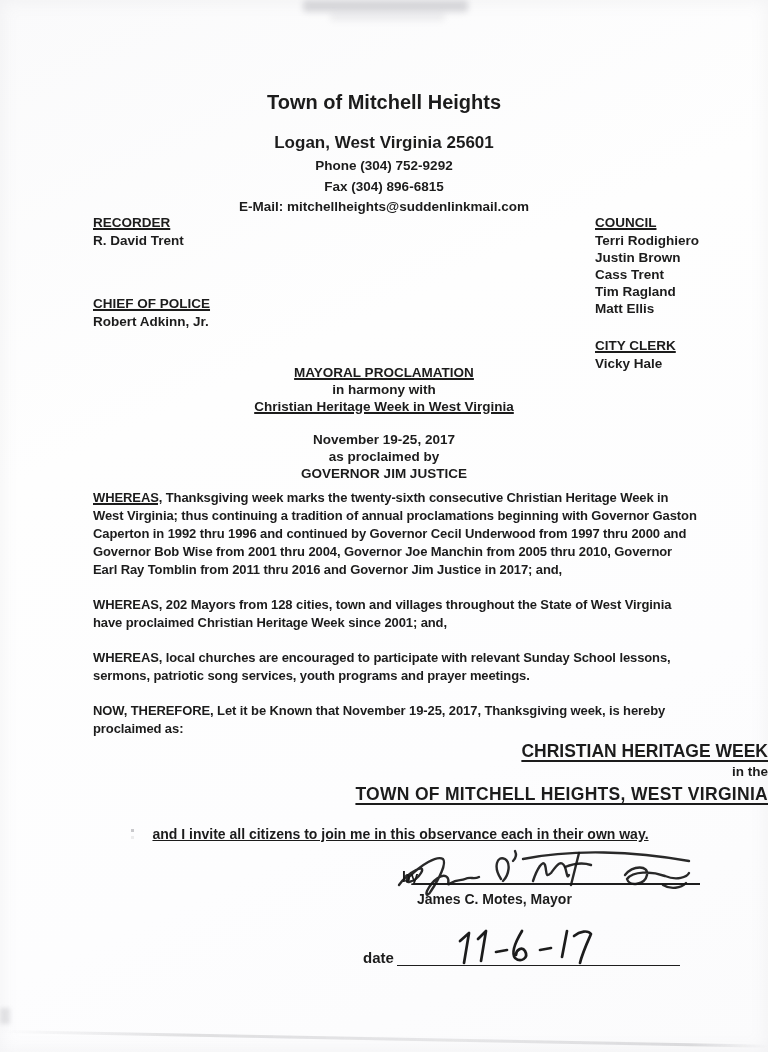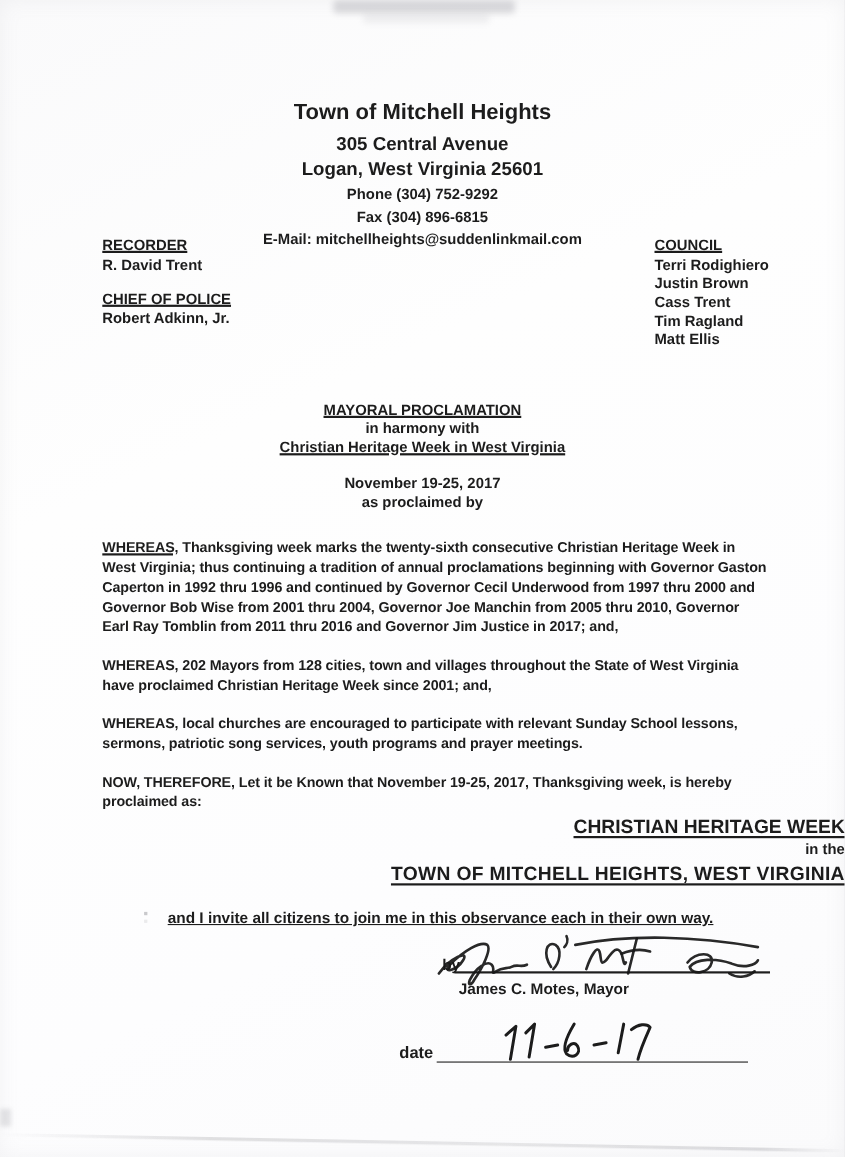--- a/index.html
+++ b/index.html
@@ -4,31 +4,31 @@
 <style>
   html,body{margin:0;padding:0;background:#e8e8ea;}
   .page{
     position:relative;width:768px;height:1052px;margin:0 auto;overflow:hidden;
     background:linear-gradient(155deg,#fafafb 0%,#fefefe 35%,#fdfdfe 70%,#fbfbfc 100%);
     font-family:"Liberation Sans",sans-serif;font-weight:700;color:#1c1c1c;
     box-shadow:inset 0 0 18px rgba(150,150,155,0.10);
   }
   
   .hdr{position:absolute;top:92px;left:0;right:0;text-align:center;line-height:1;}
-  .hdr-org{font-size:20px;margin-bottom:7px;}
+  .hdr-org{font-size:20px;margin-bottom:19px;}
   .hdr-line{font-size:17px;line-height:23px;}
   .hdr-contact{font-size:13.5px;line-height:17.5px;margin-top:3px;}
   
   .ofc{position:absolute;font-size:13.5px;line-height:18px;}
   .ofc-left{top:214px;left:93px;}
   .ofc-right{top:214px;left:595px;}
   .ofc .otitle{text-decoration:underline;text-decoration-thickness:1.5px;}
   .oname{line-height:17px;}
   .g-m1{margin-bottom:20px;}
-  .g-m2{margin-bottom:14px;}
+  .g-m2{margin-bottom:46px;}
   .g-m3{margin-bottom:20px;}
   
   .proc{position:absolute;top:364px;left:0;right:0;text-align:center;font-size:13.5px;line-height:17px;}
   .u{text-decoration:underline;text-decoration-thickness:1.5px;}
   .proc-gap{height:16px;}
   
   .body-text{position:absolute;top:489px;left:93px;width:606px;font-size:13px;line-height:18px;letter-spacing:-0.1px;text-align:left;}
   .body-text p{margin:0 0 17px 0;}
   
   .decl{position:absolute;top:740px;left:0;right:0;text-align:right;}
@@ -61,21 +61,20 @@
 <div class="page">
 
   <div class="art-top1"></div>
   <div class="art-top2"></div>
   <div class="art-colon"></div>
   <div class="art-bottom"></div>
   <div class="art-left-smudge"></div>
 
   <div class="hdr">
     <div class="hdr-org">Town of Mitchell Heights</div>
-    <div class="hdr-line">305 Central Avenue</div>
     <div class="hdr-line">Logan, West Virginia 25601</div>
     <div class="hdr-contact">Phone (304) 752-9292</div>
     <div class="hdr-contact">Fax (304) 896-6815</div>
     <div class="hdr-contact">E-Mail: mitchellheights@suddenlinkmail.com</div>
   </div>
 
   <div class="ofc ofc-left">
     <div class="g-m2">
       <div class="otitle">RECORDER</div>
       <div class="oname">R. David Trent</div>
@@ -88,29 +87,34 @@
 
   <div class="ofc ofc-right">
     <div class="g-m3">
       <div class="otitle">COUNCIL</div>
       <div class="oname">Terri Rodighiero</div>
       <div class="oname">Justin Brown</div>
       <div class="oname">Cass Trent</div>
       <div class="oname">Tim Ragland</div>
       <div class="oname">Matt Ellis</div>
     </div>
+    <div>
+      <div class="otitle">CITY CLERK</div>
+      <div class="oname">Vicky Hale</div>
+    </div>
   </div>
 
   <div class="proc">
     <div class="u">MAYORAL PROCLAMATION</div>
     <div>in harmony with</div>
     <div class="u">Christian Heritage Week in West Virginia</div>
     <div class="proc-gap"></div>
     <div>November 19-25, 2017</div>
     <div>as proclaimed by</div>
+    <div>GOVERNOR JIM JUSTICE</div>
   </div>
 
   <div class="body-text">
     <p><span class="u">WHEREAS,</span><span> Thanksgiving week marks the twenty-sixth consecutive Christian Heritage Week in West Virginia;  thus continuing a tradition of annual proclamations beginning with Governor Gaston Caperton in 1992 thru 1996 and continued by Governor Cecil Underwood from 1997 thru 2000 and Governor Bob Wise from 2001 thru 2004, Governor Joe Manchin from 2005 thru 2010, Governor Earl Ray Tomblin from 2011 thru 2016 and Governor Jim Justice in 2017; and,</span></p>
     <p>WHEREAS,  202 Mayors from 128 cities, town and villages throughout the State of West Virginia have proclaimed Christian Heritage Week since 2001; and,</p>
     <p>WHEREAS,  local churches are encouraged to participate with relevant Sunday School lessons, sermons, patriotic song services, youth programs and prayer meetings.</p>
     <p>NOW, THEREFORE,  Let it be Known that November 19-25, 2017, Thanksgiving week, is hereby proclaimed as:</p>
   </div>
 
   <div class="decl">

